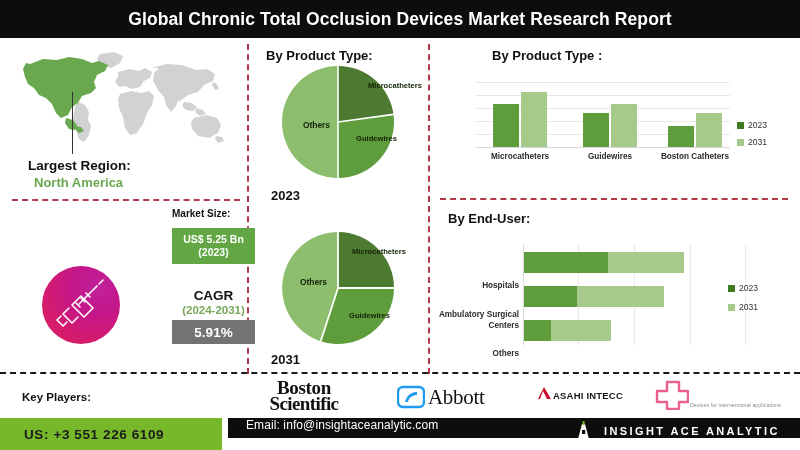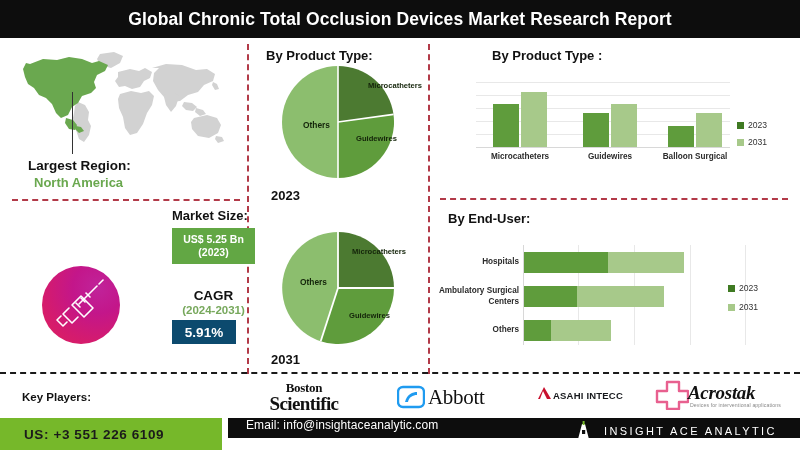--- a/index.html
+++ b/index.html
@@ -24,74 +24,74 @@
   .mapbox{position:absolute;left:14px;top:46px;width:222px;height:112px;}
   .mapbox svg{display:block;}
   .leaderline{position:absolute;left:72px;top:92px;width:1px;height:62px;background:#333;}
   .region-lbl{position:absolute;left:28px;top:158px;font-size:13.5px;font-weight:bold;color:#111;}
   .region-val{position:absolute;left:34px;top:175px;font-size:13px;font-weight:bold;color:#6aa84f;}
 
   .circle-icon{position:absolute;left:42px;top:266px;width:78px;height:78px;border-radius:50%;
        background:radial-gradient(circle at 72% 28%, #c0239a 0%, #c3168a 32%, #d41b6e 68%, #e0215c 100%);}
   .circle-icon svg{position:absolute;left:0;top:0;}
 
-  .ms-lbl{position:absolute;left:172px;top:208px;font-size:13px;font-weight:bold;color:#111;}
+  .ms-lbl{position:absolute;left:172px;top:208px;font-size:10px;font-weight:bold;color:#111;}
   .ms-box{position:absolute;left:172px;top:228px;width:83px;height:36px;background:#62a744;
           display:flex;flex-direction:column;align-items:center;justify-content:center;
           color:#fff;font-size:10.5px;font-weight:bold;line-height:13px;}
   .cagr-lbl{position:absolute;left:172px;top:288px;width:83px;text-align:center;
             font-size:13.5px;font-weight:bold;color:#111;}
   .cagr-yrs{position:absolute;left:167px;top:304px;width:93px;text-align:center;
             font-size:11.5px;font-weight:bold;color:#77a85c;}
-  .cagr-box{position:absolute;left:172px;top:320px;width:64px;height:24px;background:#0c4a6e;
+  .cagr-box{position:absolute;left:172px;top:320px;width:83px;height:24px;background:#737373;
             display:flex;align-items:center;justify-content:center;
             color:#fff;font-size:13.5px;font-weight:bold;}
 
   
   .pie-title{position:absolute;font-size:13px;font-weight:bold;color:#111;}
   .pie-year{position:absolute;font-size:13px;font-weight:bold;color:#111;}
   .pielbl{position:absolute;font-size:7.6px;font-weight:bold;color:#14240a;white-space:nowrap;}
 
   
   .sec-title{position:absolute;font-size:13px;font-weight:bold;color:#111;}
   .grid-line{position:absolute;height:1px;background:#e8e8e8;}
   .vgrid{position:absolute;width:1px;background:#e8e8e8;}
   .bar{position:absolute;}
   .bcat{position:absolute;font-size:8.2px;font-weight:bold;color:#2b2b2b;text-align:center;white-space:nowrap;}
   .lgd{position:absolute;font-size:8.6px;color:#333;}
   .sw{position:absolute;width:7px;height:7px;}
 
-  .hcat{position:absolute;font-size:8.2px;font-weight:bold;color:#2b2b2b;text-align:right;line-height:11px;}
+  .hcat{position:absolute;font-size:8.2px;font-weight:bold;color:#2b2b2b;text-align:right;line-height:11px;margin-top:24px;}
 
   
   .kp-lbl{position:absolute;left:22px;top:391px;font-size:11.5px;font-weight:bold;color:#111;}
   .logo{position:absolute;}
   .medtronic{left:116px;top:385px;font-size:22px;font-weight:bold;color:#1b54a6;
              letter-spacing:-.6px;font-family:"Liberation Sans",sans-serif;}
   .bsci{left:238px;top:381px;font-family:"Liberation Serif",serif;color:#111;text-align:center;width:132px;}
-  .bsci .b1{font-size:13px;font-weight:bold;line-height:14px;letter-spacing:-.3px;text-align:center;}
+  .bsci .b1{font-size:19px;font-weight:bold;line-height:14px;letter-spacing:-.3px;text-align:center;}
   .bsci .b2{font-size:19px;font-weight:bold;line-height:18px;letter-spacing:-.6px;}
   .abbott{left:428px;top:385px;font-size:21px;font-weight:normal;color:#111;
           font-family:"Liberation Serif",serif;letter-spacing:-.3px;}
   .abbott-mark{position:absolute;left:397px;top:385px;}
   .asahi{left:553px;top:390px;font-size:9.5px;font-weight:bold;color:#16181c;letter-spacing:.2px;}
   .asahi-mark{position:absolute;left:538px;top:386px;}
   .acro{left:688px;top:382px;font-size:19px;font-style:italic;font-weight:bold;color:#111;
         font-family:"Liberation Serif",serif;letter-spacing:-.3px;}
   .acro-sub{position:absolute;left:690px;top:402px;font-size:5.2px;color:#8a8a8a;letter-spacing:.1px;}
   .acro-mark{position:absolute;left:655px;top:380px;}
 
   
   .f-green{position:absolute;left:0;top:418px;width:222px;height:32px;background:#76b82a;
            display:flex;align-items:center;}
   .f-green span{margin-left:24px;color:#1b1b1b;font-size:13.5px;font-weight:bold;letter-spacing:.6px;}
   .f-black{position:absolute;left:228px;top:418px;width:572px;height:20px;background:#0d0d0d;
            display:flex;align-items:flex-start;}
   .f-black .em{margin-left:18px;color:#fff;font-size:12px;letter-spacing:.1px;}
-  .f-brand{position:absolute;left:604px;top:425px;color:#fff;font-size:11px;font-weight:normal;letter-spacing:2.4px;}
+  .f-brand{position:absolute;left:604px;top:425px;color:#fff;font-size:11px;font-weight:bold;letter-spacing:2.4px;}
   .f-mark{position:absolute;left:572px;top:421px;}
 </style>
 </head>
 <body>
 
 <div class="page">
 
   <div class="blackfill-l"></div>
   <div class="blackfill-r"></div>
   <div class="titlebar">
@@ -219,21 +219,21 @@
     <div class="bar" style="left:521px;top:92px;width:26px;height:55px;background:#a7c98a;"></div>
 
     <div class="bar" style="left:583px;top:113px;width:26px;height:34px;background:#5f9c3c;"></div>
     <div class="bar" style="left:611px;top:104px;width:26px;height:43px;background:#a7c98a;"></div>
 
     <div class="bar" style="left:668px;top:126px;width:26px;height:21px;background:#5f9c3c;"></div>
     <div class="bar" style="left:696px;top:113px;width:26px;height:34px;background:#a7c98a;"></div>
 
     <div class="bcat" style="left:478px;top:152px;width:84px;">Microcatheters</div>
     <div class="bcat" style="left:568px;top:152px;width:84px;">Guidewires</div>
-    <div class="bcat" style="left:653px;top:152px;width:84px;">Balloon Surgical</div>
+    <div class="bcat" style="left:653px;top:152px;width:84px;">Boston Catheters</div>
 
     <div class="sw" style="left:737px;top:122px;background:#3f7a22;"></div>
     <div class="lgd" style="left:748px;top:120px;">2023</div>
     <div class="sw" style="left:737px;top:139px;background:#a7c98a;"></div>
     <div class="lgd" style="left:748px;top:137px;">2031</div>
   </div>
 
   <div class="sec-title" style="left:448px;top:211px;">By End-User:</div>
 
   <div>
@@ -278,21 +278,20 @@
   <div class="logo abbott">Abbott</div>
 
   <svg class="asahi-mark" width="16" height="14" viewBox="0 0 16 14">
     <path d="M6 1 L13 13 L9 13 L5 5 L2 13 L0 13 Z" fill="#c8102e"></path>
   </svg>
   <div class="logo asahi">ASAHI INTECC</div>
 
   <svg class="acro-mark" width="34" height="30" viewBox="0 0 34 30">
     <path d="M12 2 L24 2 L24 11 L33 11 L33 22 L24 22 L24 29 L12 29 L12 22 L2 22 L2 11 L12 11 Z" fill="none" stroke="#e8608f" stroke-width="2.4" stroke-linejoin="round"></path>
   </svg>
-  <div class="logo acro">Acrostak</div>
   <div class="acro-sub">Devices for interventional applications</div>
 
   <div class="f-green">
     <span>US: +3 551 226 6109</span>
   </div>
   <div class="f-black">
     <span class="em">Email: info@insightaceanalytic.com</span>
   </div>
   <svg class="f-mark" width="22" height="24" viewBox="0 0 22 24">
     <path d="M5 22 L10 3 L13 3 L18 22 L14 22 L13.2 18 L9.6 18 L8.8 22 Z" fill="#ffffff"></path>

